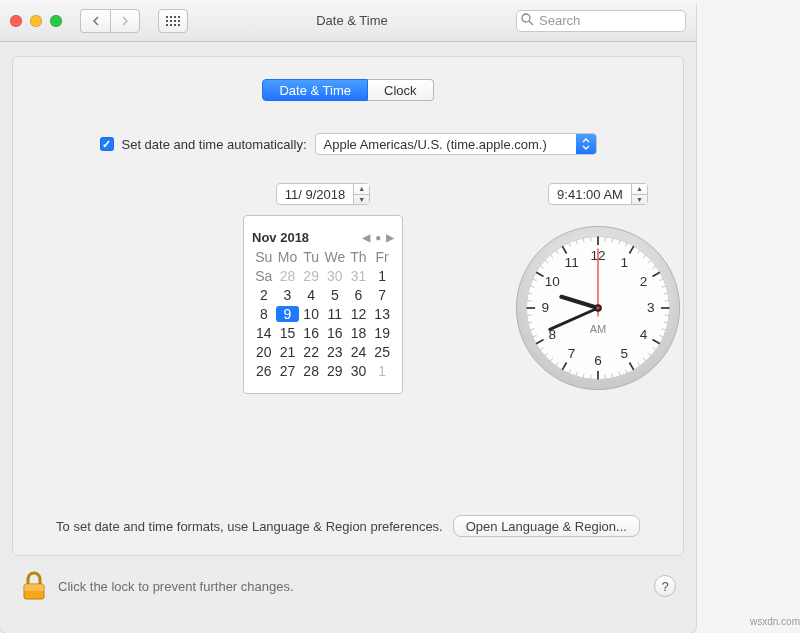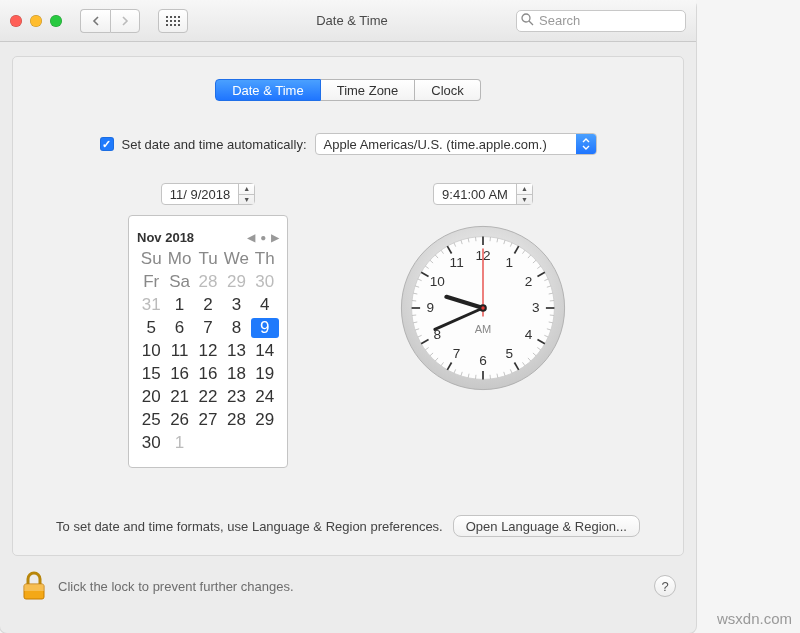--- a/index.html
+++ b/index.html
@@ -65,41 +65,41 @@
 }
 .select{
   display:flex;align-items:center;height:22px;border:1px solid #c4c4c4;border-radius:4px;
   background:#fff;overflow:hidden;
 }
 .select span{padding:0 8px}
 .select .arrows{
   width:20px;height:100%;background:linear-gradient(#4aa0ff,#1f75ff);color:#fff;
   display:flex;align-items:center;justify-content:center;font-size:9px;
 }
-.datetime-area{display:flex;justify-content:center;gap:110px;margin-top:28px}
+.datetime-area{display:flex;justify-content:flex-end;gap:110px;margin-top:28px}
 .col{display:flex;flex-direction:column;align-items:center}
 .field{
   display:flex;align-items:center;height:22px;border:1px solid #c4c4c4;border-radius:4px;
   background:#fff;font-size:13px;
 }
 .field span{padding:0 8px}
 .stepper{
   width:16px;height:100%;border-left:1px solid #c4c4c4;display:flex;flex-direction:column;
   background:linear-gradient(#fff,#eee);
 }
 .stepper div{flex:1;display:flex;align-items:center;justify-content:center;font-size:7px;color:#555;border-bottom:1px solid #c4c4c4}
 .stepper div:last-child{border:none}
 .cal{
   width:160px;border:1px solid #c4c4c4;border-radius:4px;background:#fff;margin-top:10px;
   padding:14px 8px;
 }
 .calhead{display:flex;align-items:center;justify-content:space-between;font-weight:bold;font-size:13px;margin-bottom:4px}
 .calnav{display:flex;gap:5px;color:#999;font-size:10px}
 .calnav span{cursor:default}
-.calgrid{display:grid;grid-template-columns:repeat(5,1fr);text-align:center;font-size:17px;row-gap:3px}
+.calgrid{display:grid;grid-template-columns:repeat(6,1fr);text-align:center;font-size:14px;row-gap:3px}
 .dow{color:#888}
 .dim{color:#bbb}
 .sel{background:#1f7afc;color:#fff;border-radius:3px}
 .clockwrap{margin-top:18px}
 .clock{width:170px;height:170px;position:relative}
 .clock svg{width:100%;height:100%}
 .footer-row{
   position:absolute;bottom:18px;left:0;right:0;display:flex;justify-content:center;
   align-items:center;gap:10px;font-size:13px;color:#444;
 }
@@ -108,21 +108,21 @@
   background:linear-gradient(#fff,#f1f1f1);font-size:13px;display:flex;align-items:center;cursor:default;
 }
 .lockbar{display:flex;align-items:center;gap:10px;padding:14px 8px 0}
 .lockicon{
   width:28px;height:32px;position:relative;display:flex;align-items:center;justify-content:center;
 }
 .helpbtn{
   width:22px;height:22px;border-radius:50%;border:1px solid #c0c0c0;background:linear-gradient(#fff,#eee);
   display:flex;align-items:center;justify-content:center;color:#555;font-size:13px;margin-left:auto;
 }
-.watermark{position:fixed;right:8px;bottom:6px;font-size:15px;color:#999}
+.watermark{position:fixed;right:0;bottom:6px;font-size:10px;color:#999}
 </style>
 </head>
 <body>
 
 <div class="window">
   <div class="titlebar">
     <div class="traffic">
       <div class="dot r"></div>
       <div class="dot y"></div>
       <div class="dot g"></div>
@@ -166,21 +166,20 @@
           </svg>
       </span>
       <input class="search" placeholder="Search" style="">
     </div>
   </div>
 
   <div class="content">
     <div class="panel">
       <div class="tabs">
         <div class="tab active">Date &amp; Time</div>
-        <div class="tab">Time Zone</div>
         <div class="tab">Clock</div>
       </div>
 
       <div class="row-auto">
         <span class="chk">✓</span>
         <span>Set date and time automatically:</span>
         <div class="select">
           <span style="width:260px">Apple Americas/U.S. (time.apple.com.)</span>
           <div class="arrows">
             <svg width="8" height="12" viewBox="0 0 8 12">

